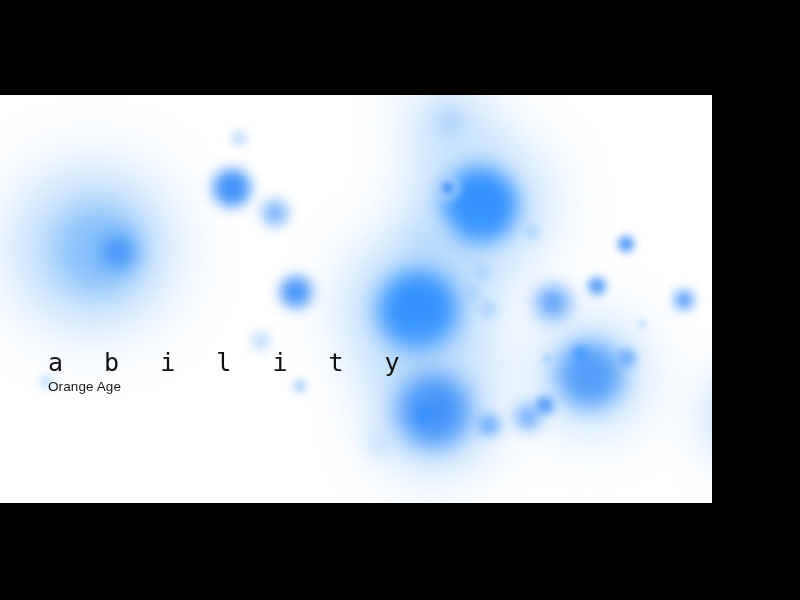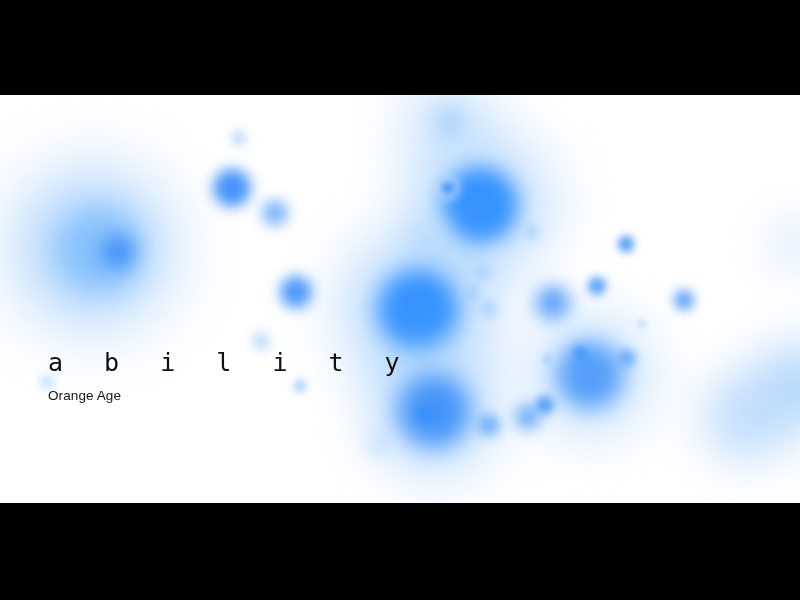--- a/index.html
+++ b/index.html
@@ -10,21 +10,21 @@
   }
   body {
     width: 800px;
     height: 600px;
     overflow: hidden;
     font-family: "Liberation Sans", sans-serif;
   }
 
   #stage {
     position: relative;
-    width: 800px;
+    width: 712px;
     height: 600px;
     background: #000000;
     overflow: hidden;
     text-decoration: underline;
   }
 
   
   #content-band {
     position: absolute;
     left: 0;
@@ -64,21 +64,21 @@
     white-space: nowrap;
     font-weight: 400;
   }
 
   #subtitle {
     font-family: "Liberation Sans", sans-serif;
     font-size: 13.5px;
     line-height: 16px;
     letter-spacing: 0.1px;
     color: #161616;
-    margin-top: 12px;
+    margin-top: 3px;
     white-space: nowrap;
     font-weight: 400;
   }
 
   .letterbox {
     position: absolute;
     left: 0;
     width: 800px;
     background: #000000;
   }

